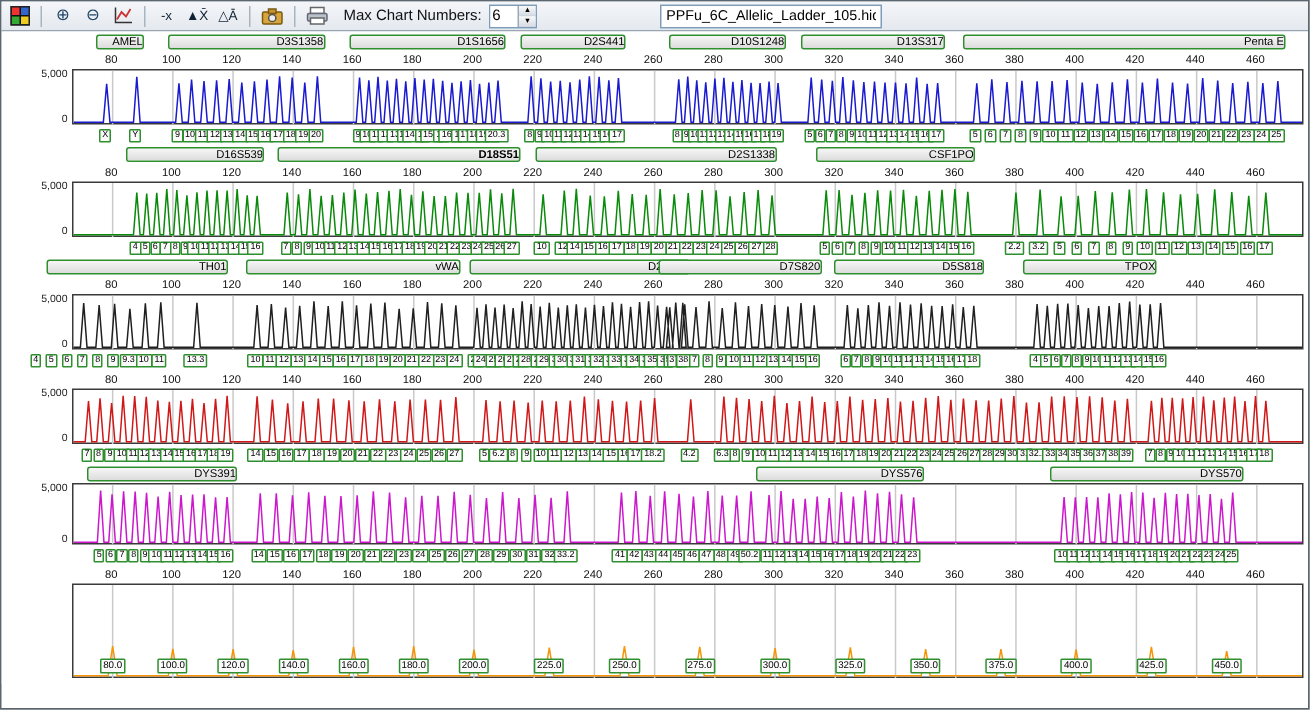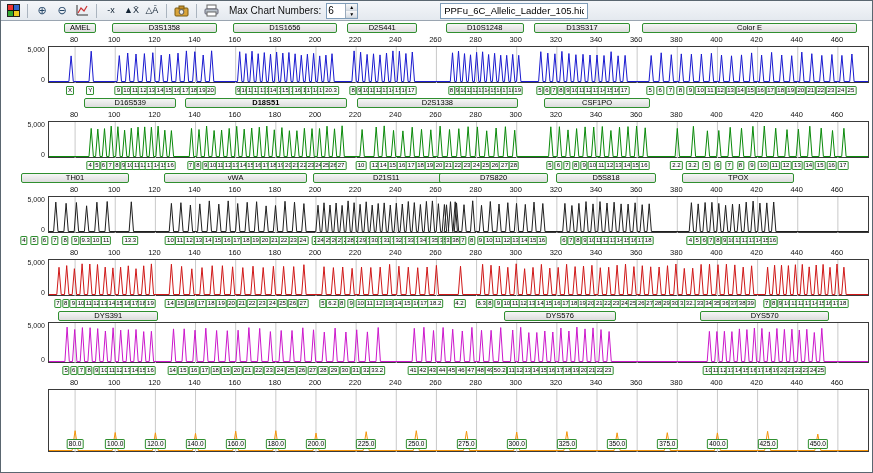--- a/index.html
+++ b/index.html
@@ -48,21 +48,21 @@
   .spinbox input{width:18px;border:0;font-size:10px;height:14px;padding:0 1px;font-family:"Liberation Sans",sans-serif;}
   .spinner{display:flex;flex-direction:column;border-left:1px solid #9ab;}
   .spinner span{font-size:5px;line-height:6px;width:11px;text-align:center;background:linear-gradient(#f8f8f8,#d8dee5);border-bottom:1px solid #cfd6dd;}
   .filefield{margin-left:80px;width:148px;height:16px;border:1px solid #7f9db9;background:#fff;font-size:9.5px;padding:0 3px;font-family:"Liberation Sans",sans-serif;}
   .tool-label{margin-left:6px;margin-right:3px;color:#111;}
   
   #chart-area{position:relative;background:#fff;height:435px;padding-top:1px;}
   .row{position:relative;width:100%;}
   .marker-box{
     position:absolute;top:1px;height:10px;border:1px solid #2f8f2f;border-radius:2px;
-    background:linear-gradient(#f6f6f6,#dcdcdc);font-size:7.5px;line-height:8px;text-align:center;
+    background:linear-gradient(#f6f6f6,#dcdcdc);font-size:7.5px;line-height:8px;text-align:right;
     color:#000;overflow:hidden;white-space:nowrap;
   }
   .axis-label{position:absolute;top:1px;transform:translateX(-50%);font-size:7.5px;color:#111;}
   .chart-box{position:absolute;top:0;bottom:1px;border:1px solid #3a3a3a;background:#fff;}
   .ylab{position:absolute;width:32px;text-align:right;font-size:7px;color:#222;}
   .allele-box{
     position:absolute;top:2px;transform:translateX(-50%);border:1px solid #2f8f2f;border-radius:1px;
     background:#fbfbfb;font-size:6px;line-height:7px;padding:0 1px;color:#000;white-space:nowrap;
   }
   .size-box{
@@ -138,21 +138,21 @@
 
   <div id="chart-area">
       <div class="panel">
         <div class="row" style="height: 12px;">
           <div class="marker-box" style="left: 63.1px; width: 32.1px;">AMEL</div>
           <div class="marker-box" style="left: 111.2px; width: 104.4px;">D3S1358</div>
           <div class="marker-box" style="left: 231.7px; width: 104.4px;">D1S1656</div>
           <div class="marker-box" style="left: 346.1px; width: 70.3px;">D2S441</div>
           <div class="marker-box" style="left: 444.5px; width: 78.3px;">D10S1248</div>
           <div class="marker-box" style="left: 532.8px; width: 96.4px;">D13S317</div>
-          <div class="marker-box" style="left: 641.2px; width: 214.8px;">Color E</div>
+          <div class="marker-box" style="left: 641.2px; width: 214.8px;">Penta E</div>
         </div>
         <div class="row" style="height: 12px;">
           <span class="axis-label" style="left: 73.1px;">80</span>
           <span class="axis-label" style="left: 113.2px;">100</span>
           <span class="axis-label" style="left: 153.4px;">120</span>
           <span class="axis-label" style="left: 193.5px;">140</span>
           <span class="axis-label" style="left: 233.7px;">160</span>
           <span class="axis-label" style="left: 273.8px;">180</span>
           <span class="axis-label" style="left: 314px;">200</span>
           <span class="axis-label" style="left: 354.1px;">220</span>
@@ -421,26 +421,26 @@
           <div class="allele-box" style="left: 785px;">12</div>
           <div class="allele-box" style="left: 796.4px;">13</div>
           <div class="allele-box" style="left: 807.8px;">14</div>
           <div class="allele-box" style="left: 819.2px;">15</div>
           <div class="allele-box" style="left: 830.5px;">16</div>
           <div class="allele-box" style="left: 841.9px;">17</div>
         </div>
       </div>
       <div class="panel">
         <div class="row" style="height: 12px;">
-          <div class="marker-box" style="left: 20px; width: 108px;">TH01</div>
+          <div class="marker-box" style="left: 30px; width: 121px;">TH01</div>
           <div class="marker-box" style="left: 163.4px; width: 142.5px;">vWA</div>
           <div class="marker-box" style="left: 312px; width: 146.5px;">D21S11</div>
           <div class="marker-box" style="left: 438.4px; width: 108.4px;">D7S820</div>
           <div class="marker-box" style="left: 554.9px; width: 100.4px;">D5S818</div>
-          <div class="marker-box" style="left: 681.3px; width: 112px;">TPOX</div>
+          <div class="marker-box" style="left: 681.3px; width: 89px;">TPOX</div>
         </div>
         <div class="row" style="height: 12px;">
           <span class="axis-label" style="left: 73.1px;">80</span>
           <span class="axis-label" style="left: 113.2px;">100</span>
           <span class="axis-label" style="left: 153.4px;">120</span>
           <span class="axis-label" style="left: 193.5px;">140</span>
           <span class="axis-label" style="left: 233.7px;">160</span>
           <span class="axis-label" style="left: 273.8px;">180</span>
           <span class="axis-label" style="left: 314px;">200</span>
           <span class="axis-label" style="left: 354.1px;">220</span>

